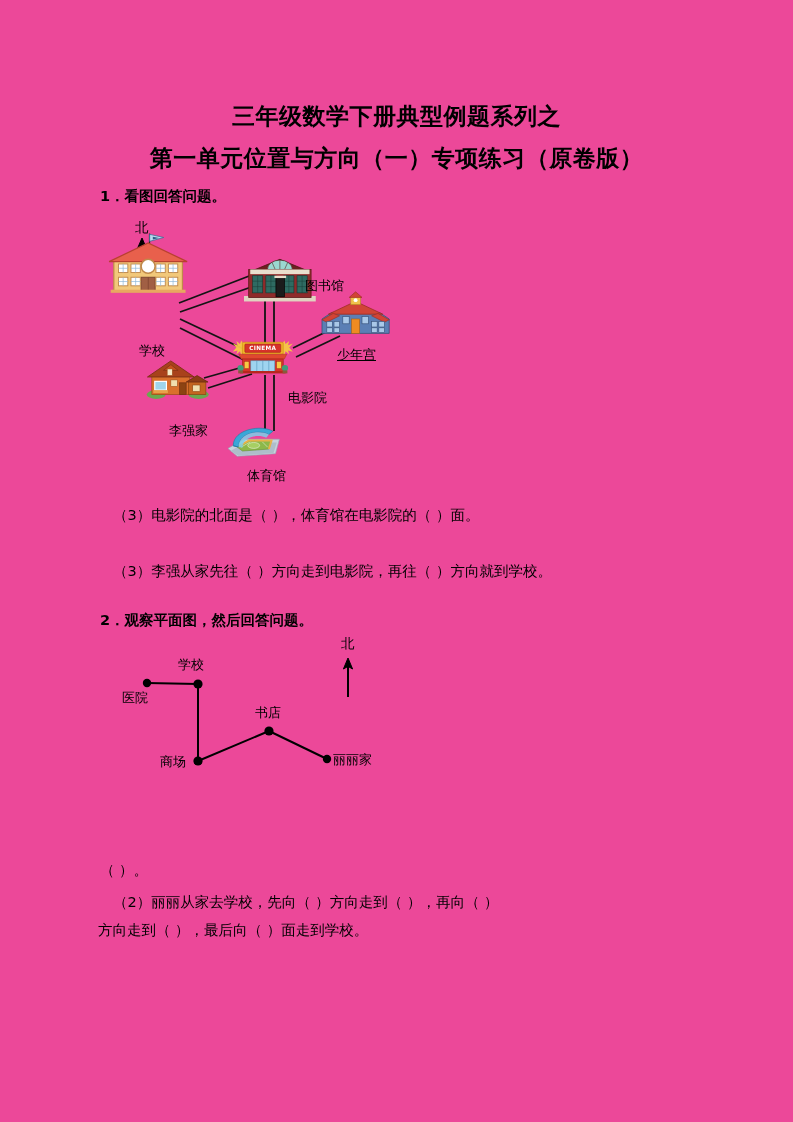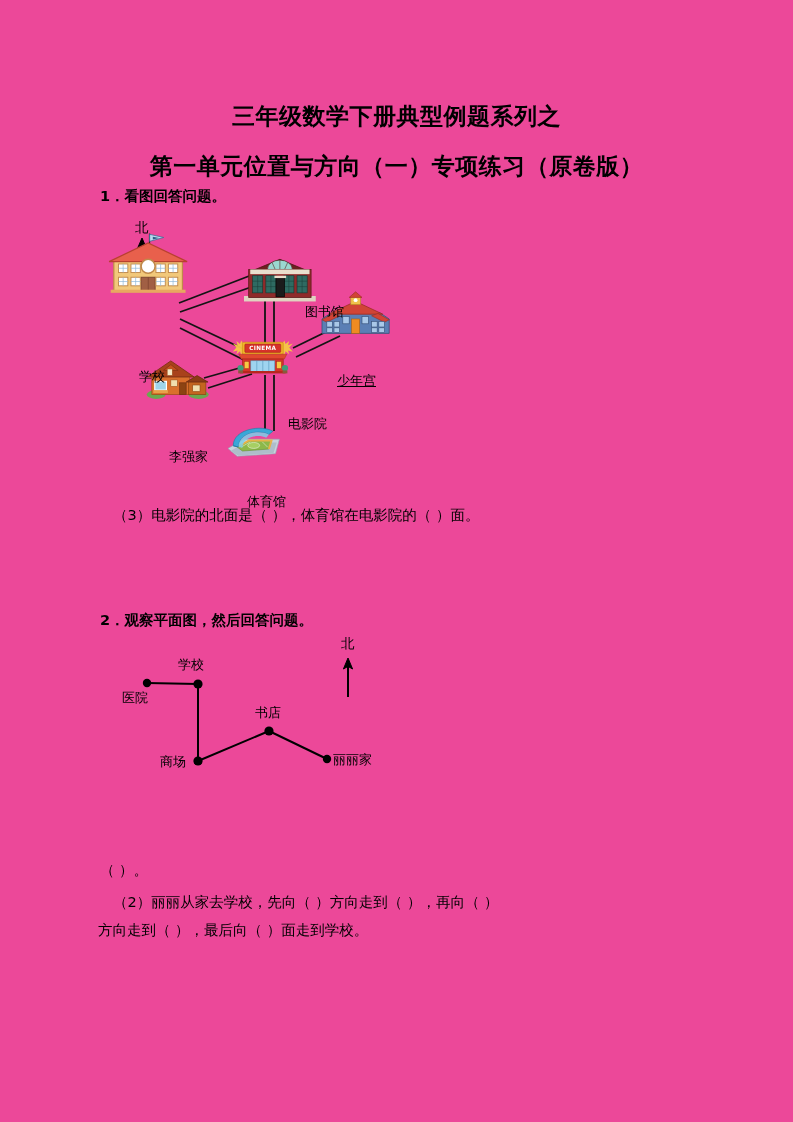--- a/index.html
+++ b/index.html
@@ -32,21 +32,21 @@
     font-weight: bold;
     letter-spacing: 0.5px;
     line-height: 34px;
     white-space: nowrap;
   }
   .title-line2 {
     font-size: 23px;
     font-weight: bold;
     letter-spacing: 0.5px;
     line-height: 34px;
-    margin-top: 16px;
+    margin-top: 8px;
     white-space: nowrap;
   }
 
   .q-heading {
     position: absolute;
     font-size: 14.5px;
     line-height: 22px;
     white-space: nowrap;
     font-weight: bold;
   }
@@ -77,21 +77,20 @@
   }
   #figure1 svg, #figure2 svg {
     position: absolute;
     left: 0; top: 0;
   }
   .fig-label {
     position: absolute;
     font-size: 13px;
     line-height: 16px;
     white-space: nowrap;
-    margin-top: 26px;
   }
   .compass-label {
     position: absolute;
     font-size: 13.5px;
     white-space: nowrap;
   }
 
   
   #figure2 {
     position: absolute;
@@ -336,20 +335,21 @@
 
     <div class="fig-label" style="left:39px;  top:128px;">学校</div>
     <div class="fig-label" style="left:205px; top:63px;">图书馆</div>
     <div class="fig-label" style="left:237px; top:132px;text-decoration:underline;">少年宫</div>
     <div class="fig-label" style="left:188px; top:175px;">电影院</div>
     <div class="fig-label" style="left:69px;  top:208px;">李强家</div>
     <div class="fig-label" style="left:147px; top:253px;">体育馆</div>
   </div>
 
   <div class="q-line" id="q1-a">（3）电影院的北面是（          ），体育馆在电影院的（          ）面。</div>
+  <div class="q-line" id="q1-c">（3）李强从家先往（          ）方向走到电影院，再往（          ）方向就到学校。</div>
 
   <div class="q-heading" id="q2-heading">2．观察平面图，然后回答问题。</div>
 
   <div id="figure2">
     <svg width="300" height="160" viewBox="0 0 300 160">
 
       <g stroke="#000000" stroke-width="2" fill="none">
         <line x1="37" y1="48" x2="88" y2="49"></line>
         <line x1="88" y1="49" x2="88" y2="126"></line>
         <line x1="88" y1="126" x2="159" y2="96"></line>

